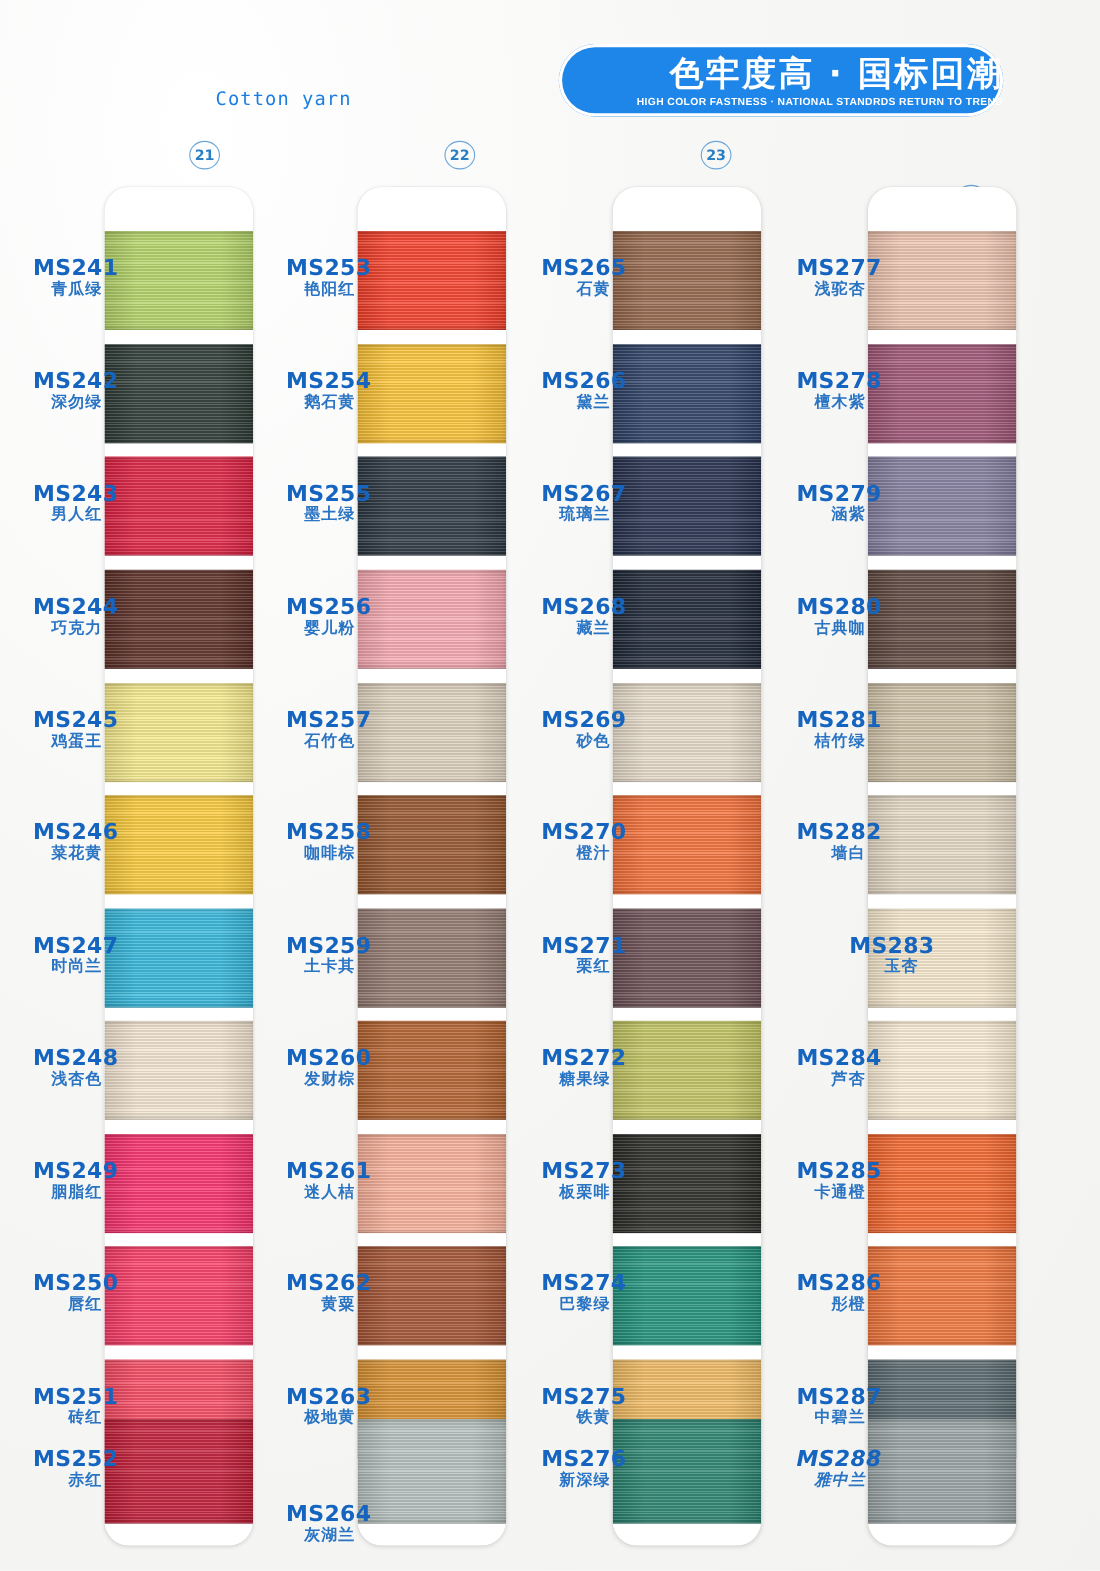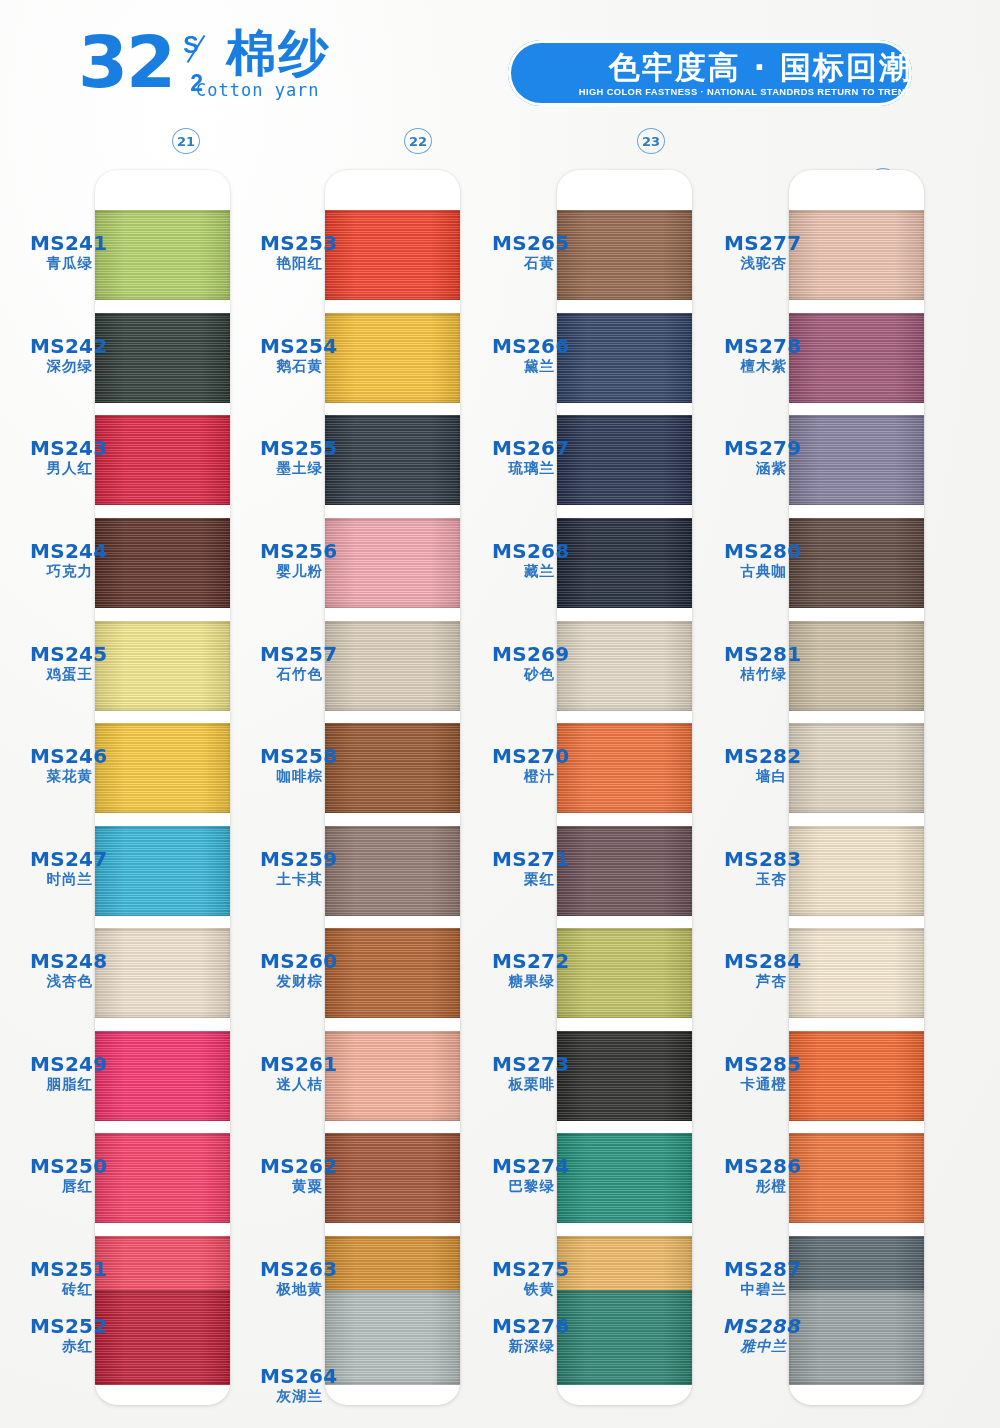--- a/index.html
+++ b/index.html
@@ -106,29 +106,20 @@
     font-family:"DejaVu Sans",sans-serif;line-height:19px;
   }
 </style>
 </head>
 <body>
 
 <div class="page">
 
   <div class="header">
 
-    <div class="logo">
-      <span class="logo-num">32</span>
-      <span class="logo-frac">
-        <span class="s">S</span>
-        <span class="bar"></span>
-        <span class="two">2</span>
-      </span>
-      <span class="logo-cn">棉纱</span>
-    </div>
     <div class="logo-en">Cotton yarn</div>
 
     <div class="banner">
       <div class="banner-cn">色牢度高 · 国标回潮</div>
       <div class="banner-en">HIGH COLOR FASTNESS · NATIONAL STANDRDS RETURN TO TREND</div>
     </div>
   </div>
 
   <div class="badges" id="badges">
       <div class="badge" style="left: 172px;">21</div>
@@ -377,21 +368,21 @@
             <div class="name">古典咖</div>
           </div>
           <div class="label" style="top: 474px;">
             <div class="code">MS281</div>
             <div class="name">桔竹绿</div>
           </div>
           <div class="label" style="top: 576px;">
             <div class="code">MS282</div>
             <div class="name">墙白</div>
           </div>
-          <div class="label" style="top: 679px;">
+          <div class="label" style="top: 679px; padding-left: 48px;">
             <div class="code">MS283</div>
             <div class="name">玉杏</div>
           </div>
           <div class="label" style="top: 781px;">
             <div class="code">MS284</div>
             <div class="name">芦杏</div>
           </div>
           <div class="label" style="top: 884px;">
             <div class="code">MS285</div>
             <div class="name">卡通橙</div>

